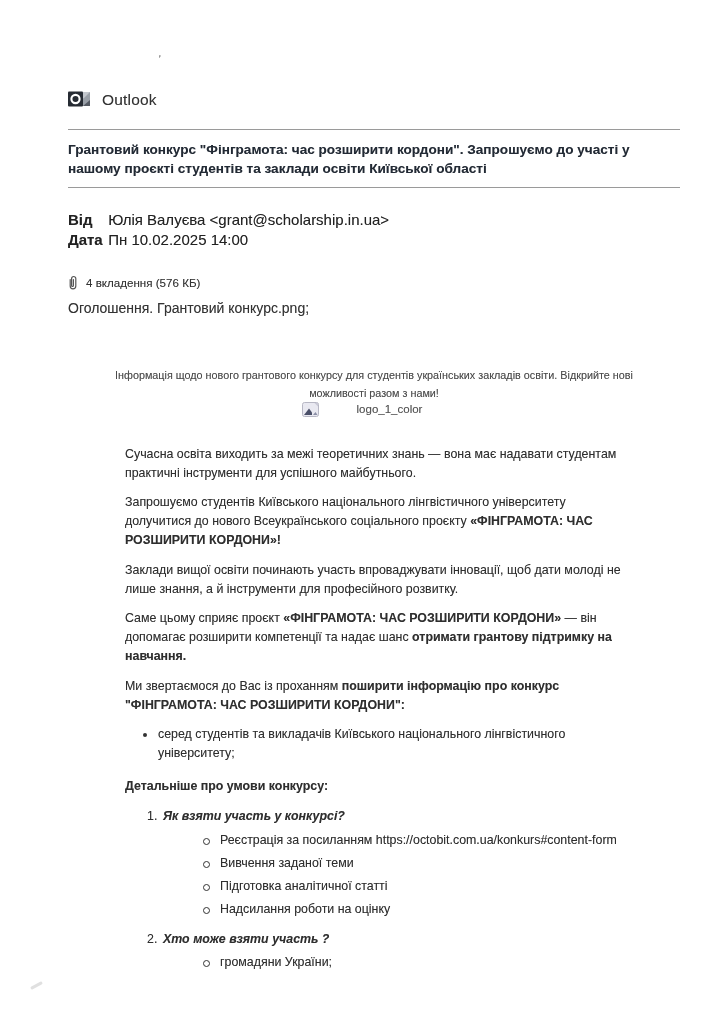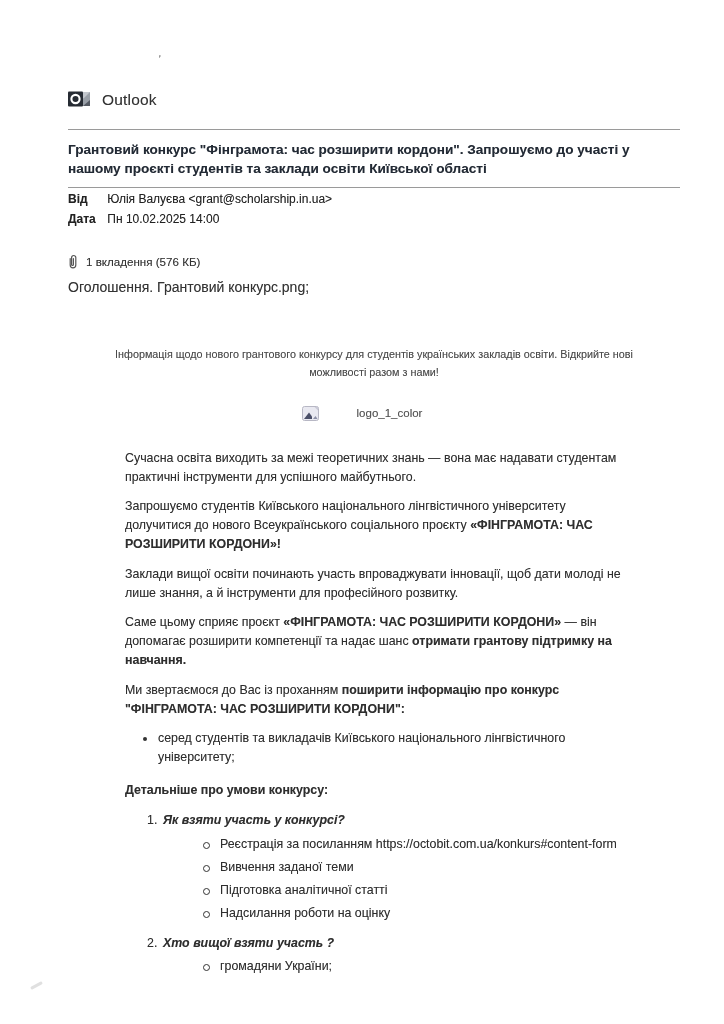--- a/index.html
+++ b/index.html
@@ -24,37 +24,37 @@
   .outlook-word{font-size:15.5px;color:#333;letter-spacing:.2px;}
   .rule{border:none;border-top:1px solid #9a9a9a;margin:0;}
   .rule-1{margin-top:16px;}
   .rule-2{margin-top:8px;}
   .subject{
     margin-top:10px;font-size:13.6px;font-weight:bold;line-height:1.42;
     color:#222a35;max-width:612px;
   }
 
   
-  .meta{margin-top:1px;font-size:12px;}
+  .meta{margin-top:22px;font-size:15px;}
   .meta-row{line-height:20px;white-space:nowrap;}
   .meta-label{display:inline-block;width:36px;font-weight:bold;color:#222;}
   .meta-value{color:#222;}
 
   
   .attach-row{margin-top:25px;display:flex;align-items:center;gap:8px;font-size:11.6px;color:#333;}
   .attach-file{margin-top:9px;font-size:14px;color:#333;}
 
   
   .preheader{
     margin:50px auto 0 auto;max-width:560px;text-align:center;
     font-size:10.8px;line-height:1.68;color:#4c4c4c;
   }
 
   
-  .logo-row{margin-top:25px;display:flex;justify-content:center;align-items:center;gap:38px;transform:translateX(-12px);}
+  .logo-row{display:flex;justify-content:center;align-items:center;gap:38px;transform:translateX(-12px);}
   .logo-alt{font-size:11.5px;color:#555;}
 
   
   .body{margin-top:28px;margin-left:57px;max-width:500px;font-size:12.4px;line-height:18.8px;color:#2e2e2e;}
   .body p{margin:0 0 11px 0;}
   .b{font-weight:bold;}
   .bullet-list{list-style:none;margin:0 0 8px 0;padding:0 0 0 33px;}
   .bullet-list li{position:relative;margin:0 0 2px 0;}
   .bullet-list li::before{content:"";position:absolute;left:-15px;top:8px;width:4px;height:4px;background:#333;border-radius:50%;}
   .details-heading{font-weight:bold;margin-top:14px;}
@@ -101,21 +101,21 @@
         <span class="meta-value">Пн 10.02.2025 14:00</span>
       </div>
     </div>
 
     <div class="attach-row">
       <span style="display:inline-flex;">
         <svg width="10" height="16" viewBox="0 0 10 16" fill="none" stroke="#555" stroke-width="1.2" stroke-linecap="round">
           <path d="M2.2 4.6 V11 a2.8 2.8 0 0 0 5.6 0 V3.6 a2.1 2.1 0 0 0 -4.2 0 V10.6 a0.9 0.9 0 0 0 1.8 0 V4.6"></path>
         </svg>
       </span>
-      <span>1 вкладення (576 КБ)</span>
+      <span>4 вкладення (576 КБ)</span>
     </div>
     <div class="attach-file">Оголошення. Грантовий конкурс.png;</div>
 
     <div class="preheader">Інформація щодо нового грантового конкурсу для студентів українських закладів освіти. Відкрийте нові можливості разом з нами!</div>
 
     <div class="logo-row">
       <span style="display:inline-flex;">
         <svg width="17" height="15" viewBox="0 0 17 15">
           <rect x="0.5" y="0.5" width="16" height="14" rx="2" fill="#e9e9f1" stroke="#b7b7c4"></rect>
           <path d="M2 13 L7 6.5 L10 10.5 L10 13 Z" fill="#4a4f68"></path>
@@ -150,20 +150,20 @@
       </div>
       <ul class="sub-list">
         <li>Реєстрація за посиланням https://octobit.com.ua/konkurs#content-form</li>
         <li>Вивчення заданої теми</li>
         <li>Підготовка аналітичної статті</li>
         <li>Надсилання роботи на оцінку</li>
       </ul>
 
       <div class="q-item">
         <span class="q-num">2.</span>
-        <span class="q-title">Хто вищої взяти участь ?</span>
+        <span class="q-title">Хто може взяти участь ?</span>
       </div>
       <ul class="sub-list">
         <li>громадяни України;</li>
       </ul>
     </div>
   </div>
 </div>
 
 </body></html>

